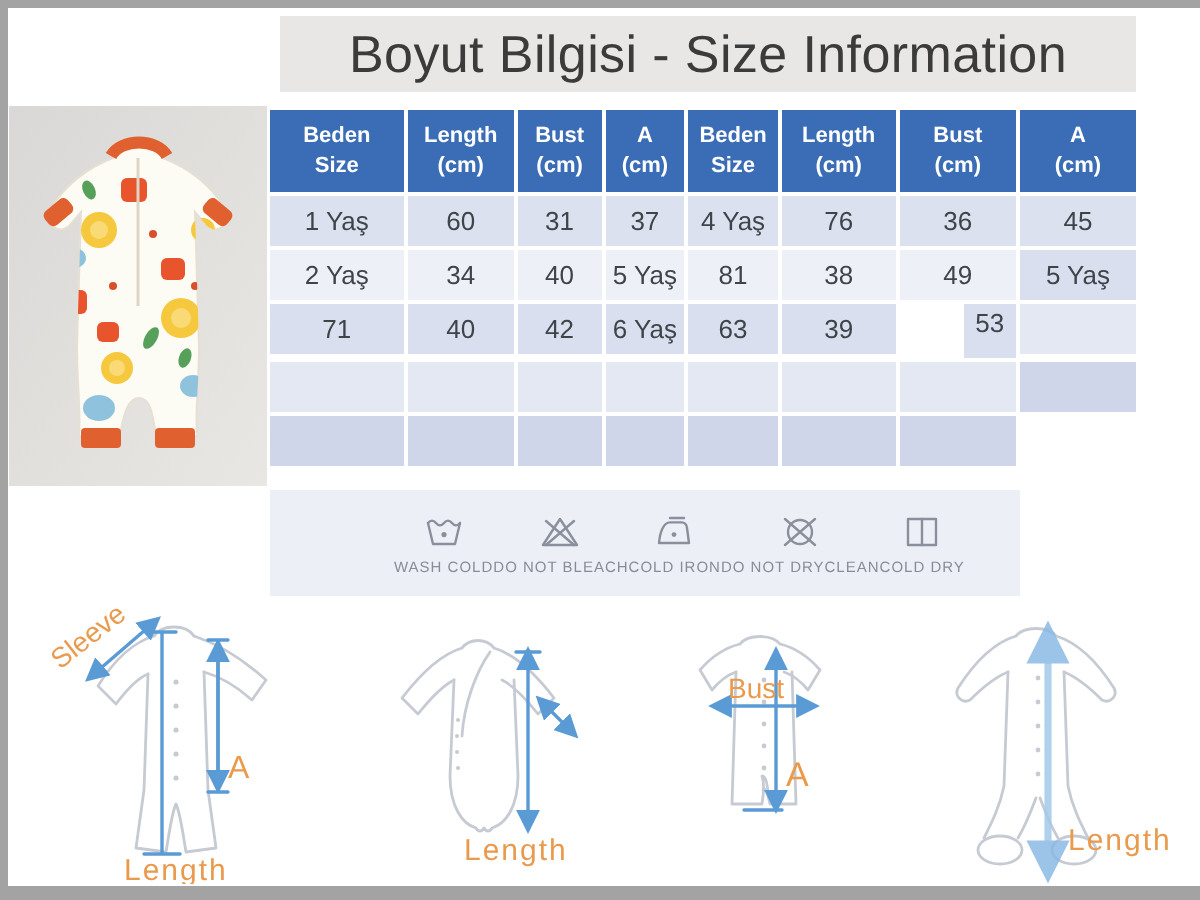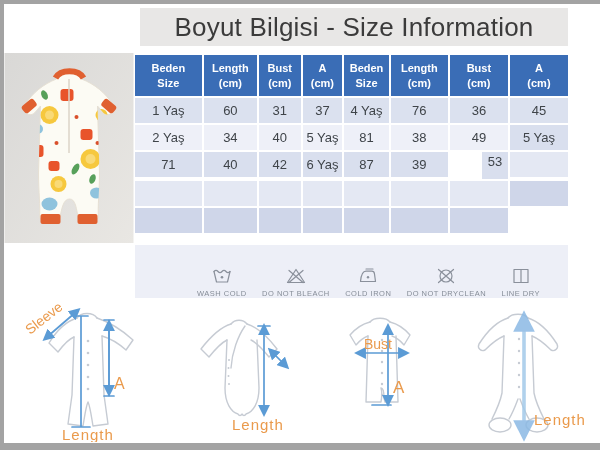--- a/index.html
+++ b/index.html
@@ -21,22 +21,22 @@
               gap:2px;background:#ffffff;}
   .th{background:#3a6db6;color:#fff;font-weight:bold;font-size:11px;line-height:1.3;
       height:41px;display:flex;align-items:center;justify-content:center;text-align:center;
       white-space:pre-line;}
   .td{font-size:13px;color:#3f4449;height:25px;display:flex;align-items:center;justify-content:center;}
   .r1{background:#dbe1ef;} .r2{background:#eef0f8;} .r3{background:#d9dfee;}
   .r4{background:#e4e8f3;} .r5{background:#cfd6e9;}
   .raised{align-items:flex-start;padding-top:2px;margin-left:32px;}
 
   
-  .care{position:absolute;left:135px;top:245px;width:433px;height:53px;background:#edeff7;
-        display:flex;align-items:flex-end;justify-content:space-between;
+  .care{position:absolute;left:135px;top:245px;width:375px;height:53px;background:#edeff7;
+        display:flex;align-items:center;justify-content:space-between;
         padding:0 28px 0 62px;box-sizing:border-box;}
   .care-item{display:flex;flex-direction:column;align-items:center;gap:3px;}
   .care-label{font-size:7.5px;letter-spacing:.5px;color:#868d98;white-space:nowrap;}
   .care-item svg{display:block;}
 
   
   .diagram{position:absolute;}
   .d1{left:16px;top:303px;width:152px;height:139px;}
   .d2{left:174px;top:308px;width:140px;height:134px;}
   .d3{left:316px;top:306px;width:130px;height:134px;}
@@ -133,21 +133,21 @@
     <div class="td r2">5 Yaş</div>
     <div class="td r2">81</div>
     <div class="td r2">38</div>
     <div class="td r2">49</div>
 
     <div class="td r3">5 Yaş</div>
     <div class="td r3">71</div>
     <div class="td r3">40</div>
     <div class="td r3">42</div>
     <div class="td r3">6 Yaş</div>
-    <div class="td r3">87</div>
+    <div class="td r3">63</div>
     <div class="td r3">39</div>
     <div class="td r3 raised">53</div>
 
     <div class="td r4"></div>
     <div class="td r4"></div>
     <div class="td r4"></div>
     <div class="td r4"></div>
     <div class="td r4"></div>
     <div class="td r4"></div>
     <div class="td r4"></div>
@@ -192,21 +192,21 @@
         <circle cx="11" cy="10" r="6"></circle>
         <path d="M3.5,3.5 L18.5,16.5 M18.5,3.5 L3.5,16.5"></path>
       </svg>
       <div class="care-label">DO NOT DRYCLEAN</div>
     </div>
     <div class="care-item">
       <svg width="22" height="20" viewBox="0 0 22 20" stroke="#8a909b" stroke-width="1.2" fill="none" stroke-linecap="round" stroke-linejoin="round">
         <rect x="4" y="3.5" width="14" height="13"></rect>
         <line x1="11" y1="3.5" x2="11" y2="16.5"></line>
       </svg>
-      <div class="care-label">LINE DRY</div>
+      <div class="care-label">COLD DRY</div>
     </div>
   </div>
 
   <div class="diagram d1">
     <svg width="152" height="139" viewBox="0 0 152 139">
       <defs>
         <marker id="ah1" markerWidth="7" markerHeight="7" refX="3.5" refY="3.5" orient="auto-start-reverse">
           <path d="M0,0 L7,3.5 L0,7 Z" fill="#5b9bd5"></path>
         </marker>
       </defs>

